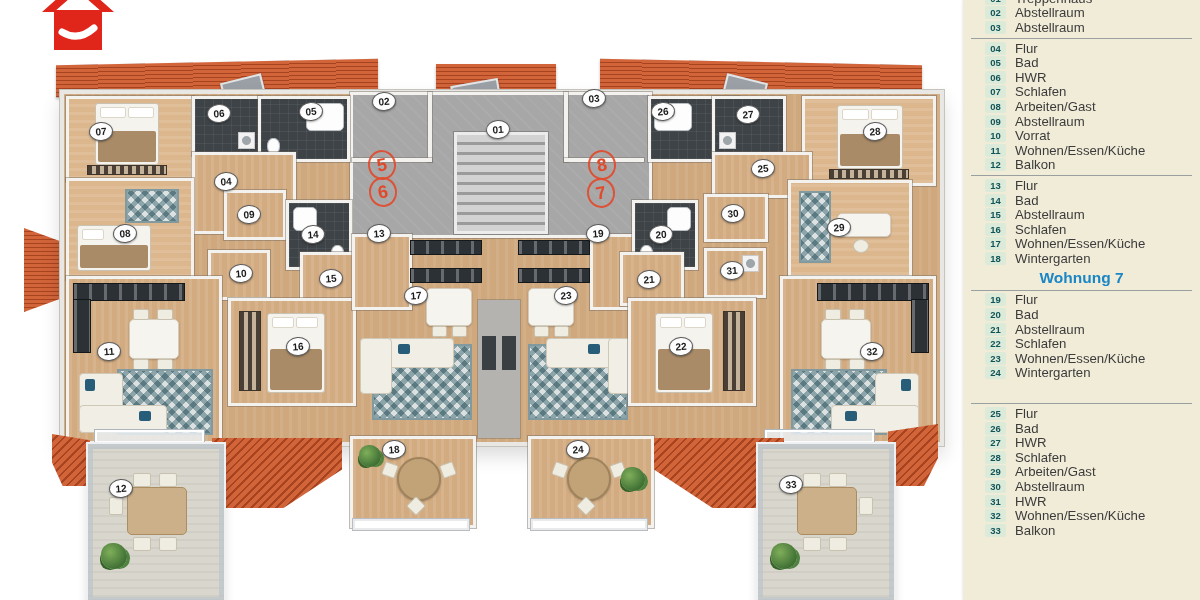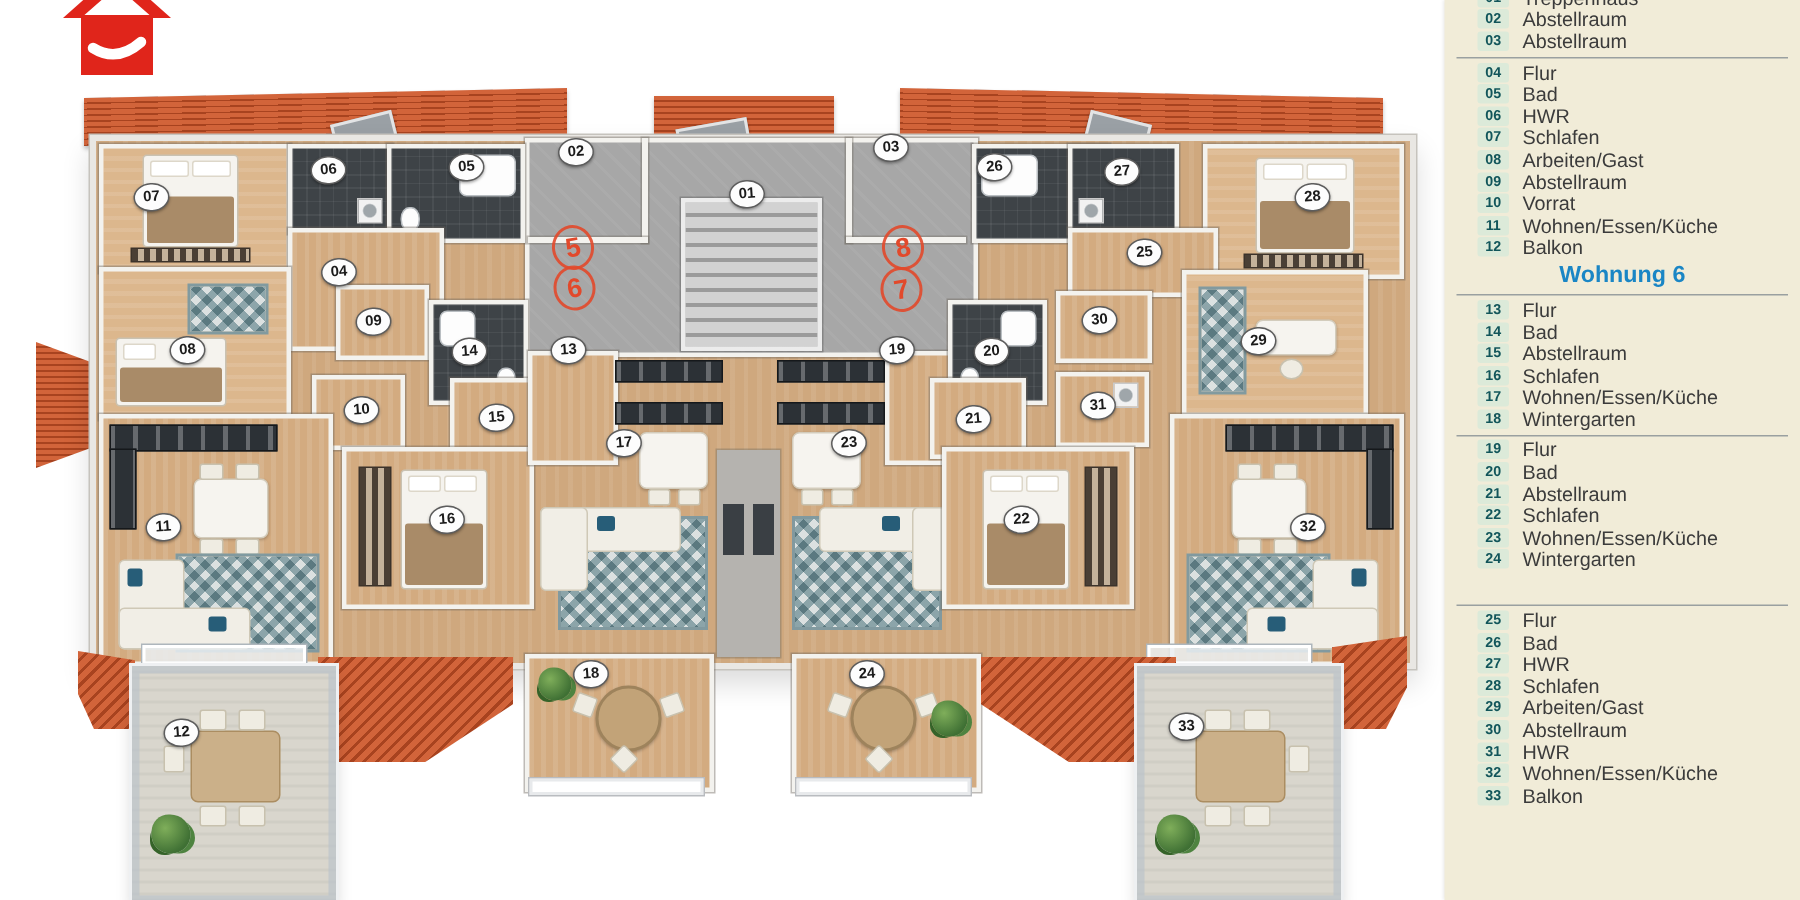--- a/index.html
+++ b/index.html
@@ -371,21 +371,20 @@
           <span class="lg-label">Vorrat</span>
         </div>
         <div class="lg-row">
           <span class="lg-chip">11</span>
           <span class="lg-label">Wohnen/Essen/Küche</span>
         </div>
         <div class="lg-row">
           <span class="lg-chip">12</span>
           <span class="lg-label">Balkon</span>
         </div>
-        <div class="lg-heading">Wohnung 6</div>
         <div class="lg-sep"></div>
         <div class="lg-row">
           <span class="lg-chip">13</span>
           <span class="lg-label">Flur</span>
         </div>
         <div class="lg-row">
           <span class="lg-chip">14</span>
           <span class="lg-label">Bad</span>
         </div>
         <div class="lg-row">
@@ -397,20 +396,21 @@
           <span class="lg-label">Schlafen</span>
         </div>
         <div class="lg-row">
           <span class="lg-chip">17</span>
           <span class="lg-label">Wohnen/Essen/Küche</span>
         </div>
         <div class="lg-row">
           <span class="lg-chip">18</span>
           <span class="lg-label">Wintergarten</span>
         </div>
+        <div class="lg-heading">Wohnung 7</div>
         <div class="lg-sep"></div>
         <div class="lg-row">
           <span class="lg-chip">19</span>
           <span class="lg-label">Flur</span>
         </div>
         <div class="lg-row">
           <span class="lg-chip">20</span>
           <span class="lg-label">Bad</span>
         </div>
         <div class="lg-row">

